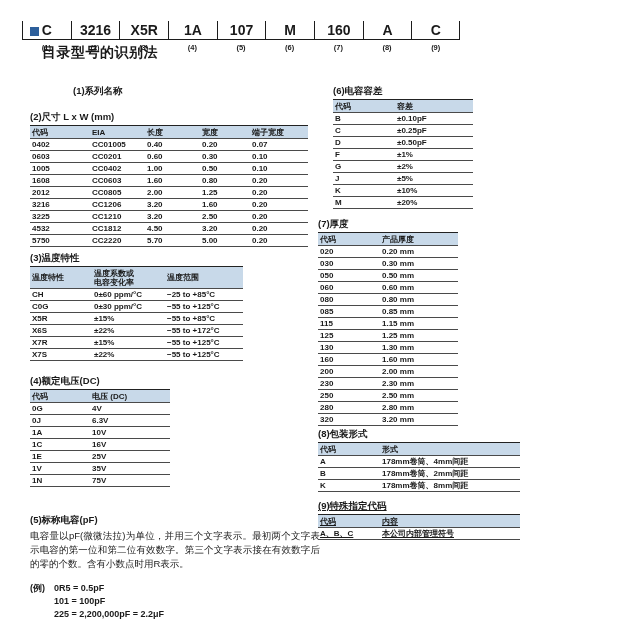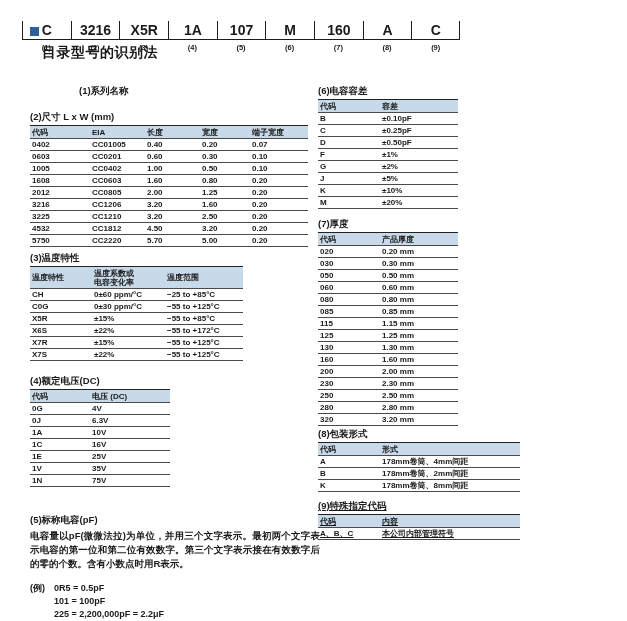--- a/index.html
+++ b/index.html
@@ -34,31 +34,31 @@
     background:#c8d9e9; text-align:left; vertical-align:middle;
     font-size:8px; font-weight:bold; line-height:9px; padding:1.5px 2px;
     border-top:1.5px solid #222; border-bottom:1px solid #4a4a4a;margin-left:44px;
   }
   table.dt td {
     font-size:8px; font-weight:bold; line-height:9px; padding:1px 2px;
     border-bottom:1px solid #4a4a4a; white-space:nowrap; overflow:hidden;
   }
 
   
-  .sec-s2 { left:32px; top:85px;  width:280px;padding-left:47px; }
+  .sec-s2 { left:26px; top:85px;  width:280px;padding-left:47px; }
   .sec-s2b{ left:30px; top:111px; width:280px; }
   .sec-s3 { left:30px; top:252px; width:245px; }
   .sec-s4 { left:30px; top:375px; width:142px; }
   .sec-s5 { left:30px; top:514px; width:290px; }
-  .sec-s6 { left:318px; top:85px;  width:142px; }
+  .sec-s6 { left:333px; top:85px;  width:142px; }
   .sec-s7 { left:318px; top:218px; width:142px; }
   .sec-s8 { left:318px; top:428px; width:202px; }
   .sec-s9 { left:318px; top:500px; width:202px;text-decoration:underline; }
 
-  .para { font-size:9.5px; font-weight:bold; line-height:14px; margin-top:3px; text-align:justify; }
+  .para { font-size:9.5px; font-weight:normal; line-height:14px; margin-top:3px; text-align:justify; }
   .examples { margin-top:11px; display:flex; font-size:9px; font-weight:bold; line-height:13px; }
   .examples .exlabel { width:24px; flex:0 0 auto; }
   .examples .exlines .exline { white-space:nowrap; }
 </style>
 </head>
 <body>
 
 <div class="page">
 
   <div class="doc-title">

